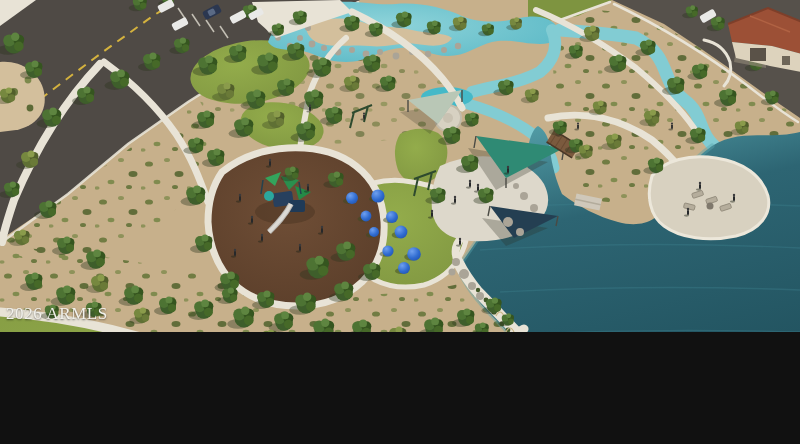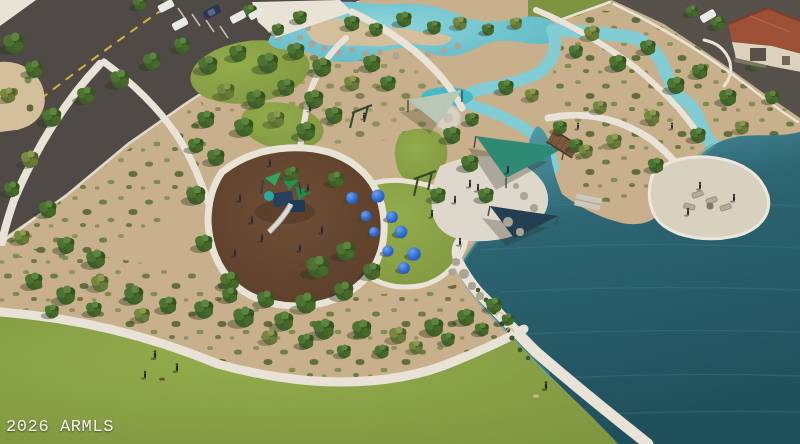--- a/index.html
+++ b/index.html
@@ -1,16 +1,16 @@
 <!DOCTYPE html>
 <html style="--sand: #c7b08b; --sand2: #d3bf9c; --asphalt: #4f4a45; --asphalt2: #56514b; --path: #e8e3d6; --lawn: #7e9440; --lawn_light: #93ac4b; --lawn_dark: #6a8236; --mulch: #6f4e36; --mulch_dark: #593d29; --lagoon: #56b6c4; --lagoon_light: #8fd4da; --stream: #82ccd3; --pool: #45b9c8; --lake: #2d6573; --lake_deep: #20505c; --lake_shallow: #58a5ae; --rock: #aaa497; --roof: #9c5036; --wall: #ddd3bd; --sail_teal: #2f8a74; --sail_navy: #243f52; --sail_pale: #b9c7b6; --dome_blue: #2f6bd0; --dome_blue_dark: #1f4ea6; --car_white: #e9e9e7; --car_navy: #2b3750; --line_yellow: #d4b23e; --tree_dark: #3e5e2b; --tree_olive: #5f7034; --reed: #42582a; --people: #26282a;"><head>
 <meta charset="utf-8">
 <style>
   html,body{margin:0;padding:0;background:#111;}
-  .stage{position:relative;width:800px;height:444px;overflow:hidden;background:#c7b08b;font-family:Liberation Mono, monospace;}
+  .stage{position:relative;width:800px;height:332px;overflow:hidden;background:#c7b08b;font-family:Liberation Serif, serif;}
   .stage svg{display:block;width:800px;height:444px;}
   .watermark{position:absolute;left:6px;bottom:8px;color:#f3f2ec;font-size:17px;letter-spacing:.6px;
     text-shadow:0 1px 2px rgba(0,0,0,.55);user-select:none;}
   
   .sand{fill:var(--sand,#c7b08b)} .sand2{fill:var(--sand2,#d3bf9c)}
   .asph{fill:var(--asphalt,#4f4a45)} .asph2{fill:var(--asphalt2,#56514b)}
   .curb{stroke:var(--path,#e8e3d6);fill:none;stroke-linecap:round}
   .pathS{stroke:var(--path,#e8e3d6);fill:none;stroke-linecap:round;stroke-linejoin:round}
   .pathF{fill:var(--path,#e8e3d6)}
   .lawn{fill:var(--lawn,#7e9440)}

